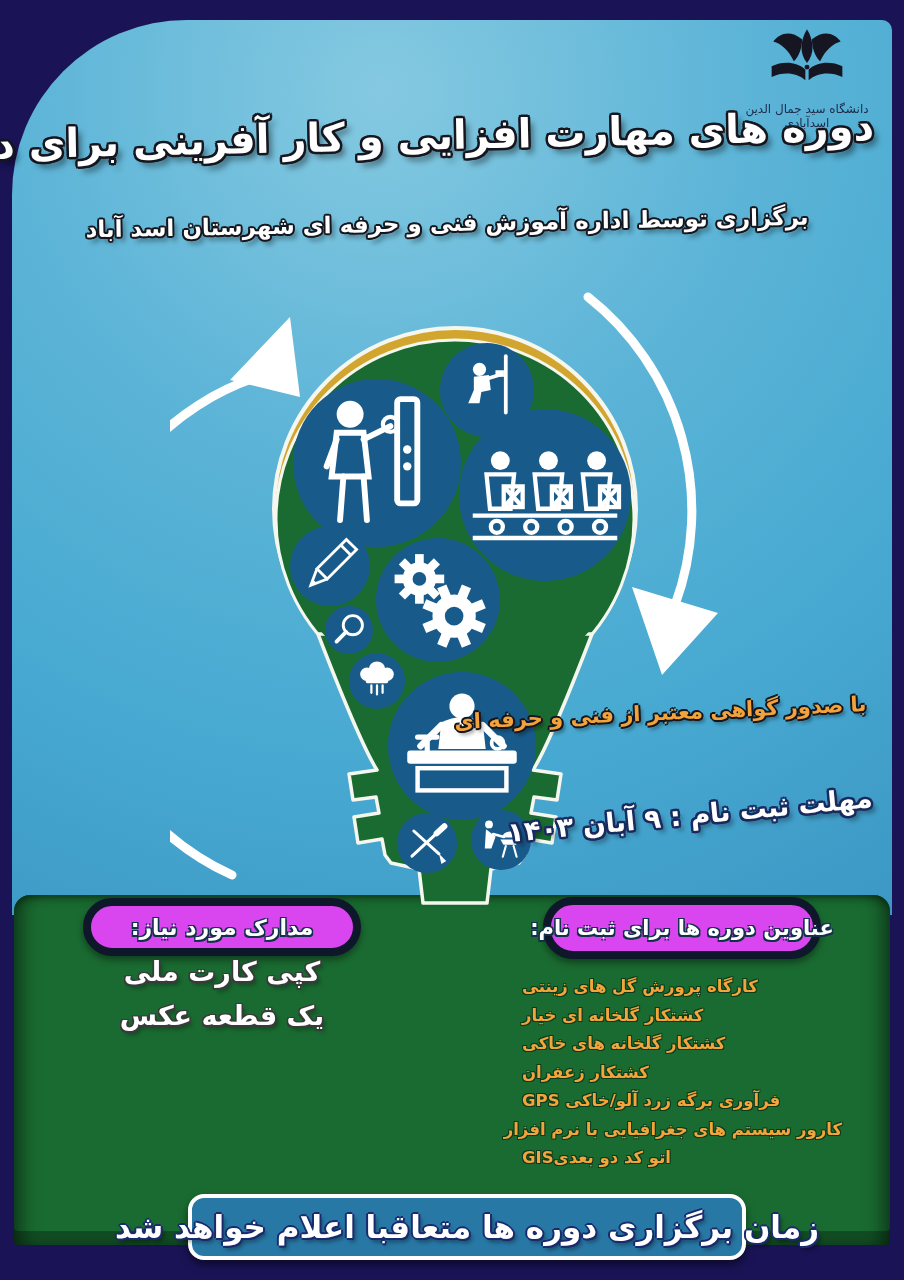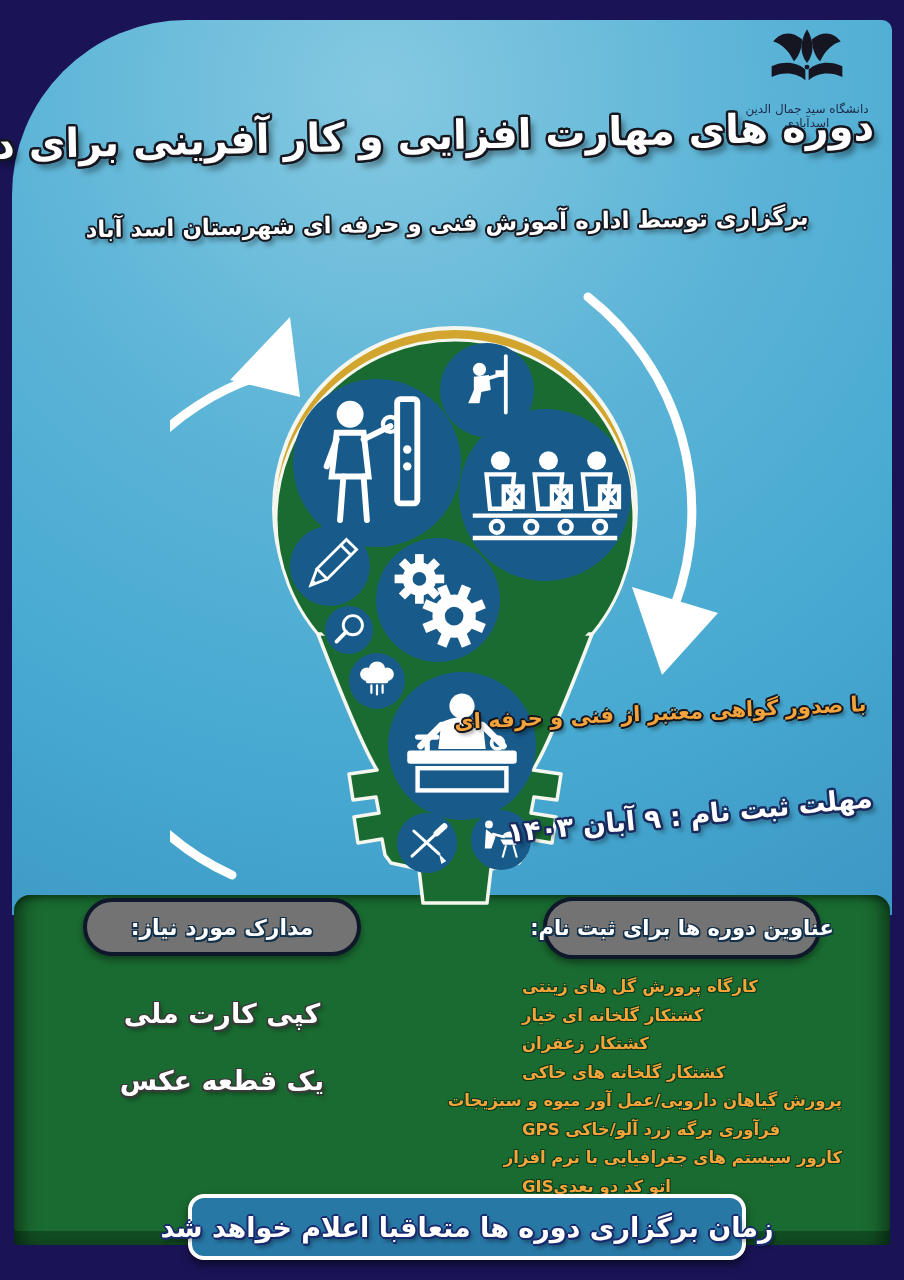--- a/index.html
+++ b/index.html
@@ -78,51 +78,51 @@
     position:absolute; left:14px; right:14px; top:895px; height:350px; z-index:4;
     background:#1a6b31;
     border-radius:16px 16px 4px 4px;
     box-shadow:
       inset 0 8px 7px -5px rgba(0,0,0,.35),
       inset 16px 0 18px -9px rgba(0,0,0,.5),
       inset -16px 0 18px -9px rgba(0,0,0,.5),
       inset 0 -14px 0 rgba(0,0,0,.28);
   }
   .hdr-box{
-    background:#737373; border:4px solid #0f172a; border-radius:30px;
+    background:#d946ef; border:8px solid #0f172a; border-radius:30px;
     display:flex; align-items:center; justify-content:center;
     box-shadow:0 4px 7px rgba(0,0,0,.4);
     color:#fff; font-weight:bold; text-align:left; white-space:nowrap;
     text-shadow:1.5px 1.5px 0 #12304a, -1.5px -1.5px 0 #12304a, 1.5px -1.5px 0 #12304a, -1.5px 1.5px 0 #12304a;
   }
   .req-col{ position:absolute; left:58px; top:0; width:300px; }
   .req-col .hdr-box{ width:278px; height:58px; margin:3px auto 0; font-size:22px; }
   .req-item{
     text-align:center; font-size:27px; font-weight:bold; color:#fff; white-space:nowrap;
     text-shadow:1.5px 1.5px 0 #3a3a3a, -1.5px -1.5px 0 #3a3a3a, 1.5px -1.5px 0 #3a3a3a, -1.5px 1.5px 0 #3a3a3a, 3px 4px 4px rgba(0,0,0,.35);
   }
-  .req-item.first{ margin-top:42px; }
-  .req-item.second{ margin-top:36px; }
+  .req-item.first{ }
+  .req-item.second{ margin-top:13px; }
 
   .courses-col{ position:absolute; right:48px; top:0; width:320px; }
   .courses-col .hdr-box{ width:278px; height:62px; margin:2px auto 0; font-size:21px; }
   .course-list{ margin-top:14px; }
   .course-item{
     text-align:left; font-size:16.5px; font-weight:bold; color:#f3a43b;
     line-height:28.5px; white-space:nowrap;
     text-shadow:1px 1px 0 #0d3a1a, -1px -1px 0 #0d3a1a, 1px -1px 0 #0d3a1a, -1px 1px 0 #0d3a1a;
   }
 
   
   .footer-box{
     position:absolute; left:188px; top:1194px; width:558px; height:66px; z-index:6;
     background:#2878a6; border:4px solid #ffffff; border-radius:16px;
     display:flex; align-items:center; justify-content:center;
     box-shadow:0 5px 9px rgba(0,0,0,.5);
-    font-size:27px; font-weight:bold; color:#ffffff; white-space:nowrap;
+    font-size:31px; font-weight:bold; color:#ffffff; white-space:nowrap;
     text-shadow:
       2px 0 0 #1a2a6e, -2px 0 0 #1a2a6e, 0 2px 0 #1a2a6e, 0 -2px 0 #1a2a6e,
       1.5px 1.5px 0 #1a2a6e, -1.5px -1.5px 0 #1a2a6e, 3px 4px 4px rgba(0,0,0,.4);
   }
 </style>
 </head>
 <body>
 
 <div class="poster-bg"></div>
 
@@ -321,23 +321,22 @@
     <div class="hdr-box fa">مدارک مورد نیاز:</div>
     <div class="req-item first fa">کپی کارت ملی</div>
     <div class="req-item second fa">یک قطعه عکس</div>
   </div>
 
   <div class="courses-col">
     <div class="hdr-box fa">عناوین دوره ها برای ثبت نام:</div>
     <div class="course-list">
       <div class="course-item fa">کارگاه پرورش گل های زینتی</div>
       <div class="course-item fa">کشتکار گلخانه ای خیار</div>
+      <div class="course-item fa">کشتکار گلخانه های خاکی</div>
       <div class="course-item fa">کشتکار زعفران</div>
-      <div class="course-item fa">کشتکار گلخانه های خاکی</div>
-      <div class="course-item fa">پرورش گیاهان دارویی/عمل آور میوه و سبزیجات</div>
       <div class="course-item fa">فرآوری برگه زرد آلو/خاکی GPS</div>
       <div class="course-item fa">کارور سیستم های جغرافیایی با نرم افزار</div>
       <div class="course-item fa">اتو کد دو بعدیGIS</div>
     </div>
   </div>
 
 </div>
 
 <div class="footer-box fa">
   <span>زمان برگزاری دوره ها متعاقبا اعلام خواهد شد</span>

